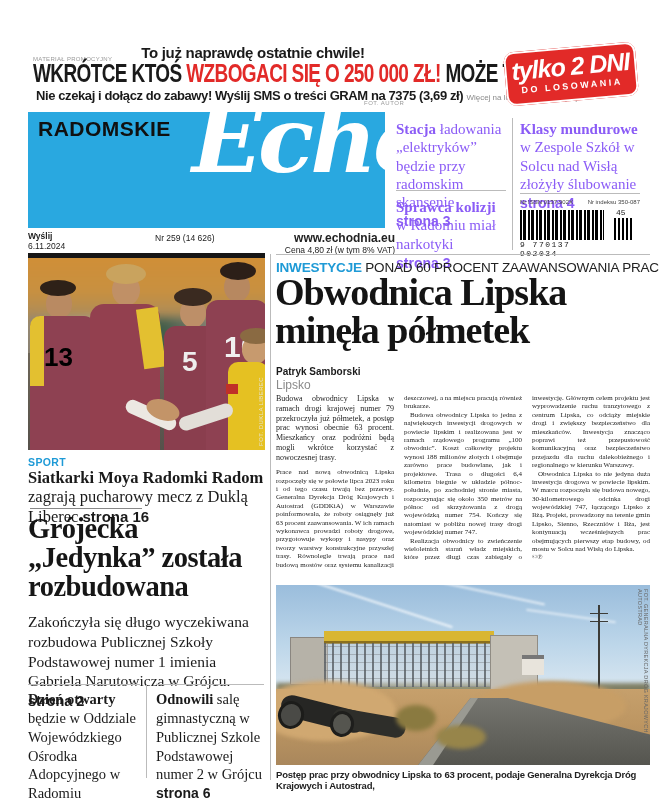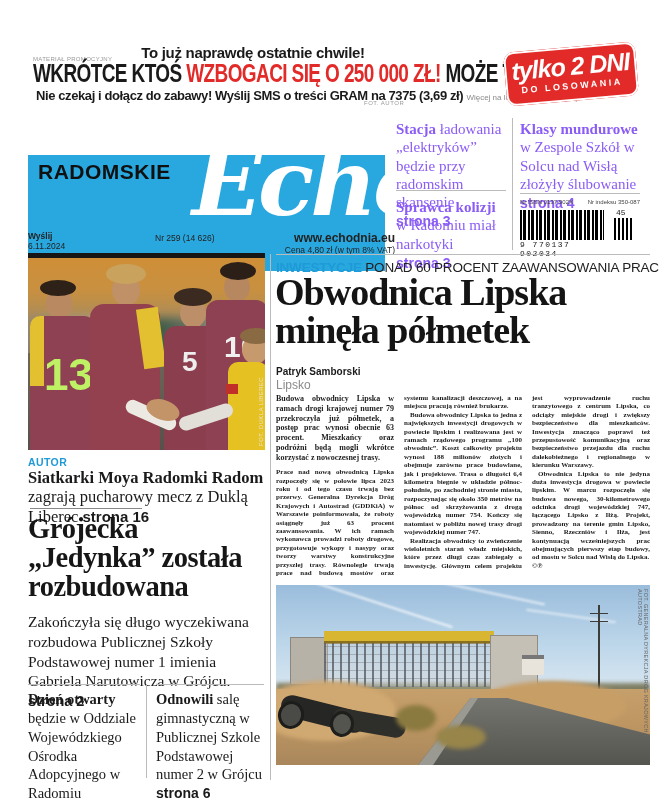--- a/index.html
+++ b/index.html
@@ -15,21 +15,21 @@
   .ad-red{color:#e22a28;}
   .ad-line3{left:36px;top:88px;font-size:13px;font-weight:bold;white-space:nowrap;letter-spacing:-.4px;}
   .ad-line3 .more{font-size:8px;font-weight:normal;color:#8a8a8a;letter-spacing:0;}
   .ad-badge{left:505px;top:47px;width:132px;height:54px;background:#e22a28;border-radius:10px;
             transform:rotate(-5deg);color:#fff;text-align:center;box-shadow:0 0 0 2px #fff inset;}
   .ad-badge .b1{font-size:25px;font-weight:bold;font-style:italic;margin-top:5px;letter-spacing:-1px;}
   .ad-badge .b2{font-size:9px;font-weight:bold;letter-spacing:2.5px;margin-top:0px;}
   .fot-autor{left:364px;top:100px;font-size:6px;color:#9a9a9a;letter-spacing:.5px;}
 
   
-  .mast{left:28px;top:112px;width:357px;height:116px;background:#29a8e0;overflow:hidden;margin-top:43px;}
+  .mast{left:28px;top:112px;width:357px;height:116px;background:#29a8e0;overflow:hidden;}
   .mast .edition{position:absolute;left:10px;top:5px;font-size:21px;font-weight:600;color:#101010;letter-spacing:.5px;}
   .mast .logo{position:absolute;left:164px;top:-26px;font-size:92px;color:#fff;
               font-family:"DejaVu Serif",serif;font-style:italic;font-weight:bold;letter-spacing:-4px;}
   .mast .logo-sub{position:absolute;right:0;bottom:0;width:92px;height:33px;background:#595959;color:#fff;
                   font-family:"Liberation Serif",serif;font-size:26px;text-align:center;line-height:33px;letter-spacing:1px;}
 
   
   .teaser{font-family:"Liberation Serif",serif;font-size:15px;line-height:1.22;color:#8b5cf6;}
   .teaser b{font-weight:bold;}
   .teaser .page-ref{font-family:"Liberation Sans",sans-serif;font-weight:bold;font-size:14px;display:block;margin-top:2px;}
@@ -82,22 +82,22 @@
   .main-topdiv{left:276px;top:254px;width:374px;}
   .kicker{left:276px;top:260px;width:380px;font-size:13.5px;white-space:nowrap;letter-spacing:-.2px;}
   .kicker .k1{color:#1e9ad6;font-weight:bold;}
   .kicker .k2{color:#222;}
   .main-headline{left:275px;top:274px;width:385px;font-family:"Liberation Serif",serif;font-weight:bold;
                  font-size:38px;line-height:.99;letter-spacing:-1px;color:#141414;}
   .byline{left:276px;top:366px;font-size:10px;font-weight:bold;}
   .dateline{left:276px;top:378px;font-size:12px;color:#8a8a8a;}
   .cols{left:276px;top:394px;width:374px;height:188px;column-count:3;column-gap:10px;overflow:hidden;
         font-family:"Liberation Serif",serif;font-size:7px;line-height:1.2;text-align:justify;color:#1c1c1c;}
-  .cols p{margin:0 0 0 0;text-indent:6px;font-weight:bold;}
-  .cols p.lead{font-size:8px;font-weight:bold;text-indent:0;margin-bottom:6px;line-height:1.22;}
+  .cols p{margin:0 0 0 0;text-indent:6px;}
+  .cols p.lead{font-size:8px;font-weight:normal;text-indent:0;margin-bottom:6px;line-height:1.22;}
   .cols p.first{text-indent:0;}
   .endmark{text-indent:0 !important;}
 
   
   .cphoto{left:276px;top:585px;width:374px;height:180px;overflow:hidden;background:#bcd2e4;}
   .ccredit{position:absolute;right:1px;top:4px;writing-mode:vertical-rl;
            font-size:5.5px;color:#666;letter-spacing:.3px;}
   .caption{left:276px;top:769px;width:380px;font-size:9.5px;font-weight:bold;color:#222;letter-spacing:-.2px;}
 
   
@@ -168,21 +168,21 @@
     <div class="sh" style="left:-10px;top:-10px;right:-10px;height:110px;filter:blur(4px);
          background:linear-gradient(180deg,#d28f35 0%,#c89040 40%,#9c8a6a 75%,#7c7468 100%);"></div>
     <div class="sh" style="left:0;top:60px;width:100%;height:40px;filter:blur(5px);
          background:linear-gradient(90deg,#8c8478,#b0a896 30%,#3c5a46 55%,#8c8478 80%);"></div>
     <div class="sh" style="left:0;top:95px;width:100%;height:100px;background:linear-gradient(180deg,#6e6658,#55504a);"></div>
 
     <div class="sh" style="left:18px;top:30px;width:26px;height:30px;border-radius:50% 50% 45% 45%;background:#b98a62;"></div>
     <div class="sh" style="left:12px;top:22px;width:36px;height:16px;border-radius:50%;background:#2e2118;"></div>
     <div class="sh" style="left:2px;top:58px;width:66px;height:134px;border-radius:12px 12px 0 0;background:#8e4152;"></div>
     <div class="sh" style="left:2px;top:58px;width:14px;height:70px;background:#e3c030;border-radius:10px 0 0 0;"></div>
-    <div class="sh" style="left:16px;top:92px;width:40px;height:44px;color:#bef264;font-size:44px;font-weight:bold;">13</div>
+    <div class="sh" style="left:16px;top:84px;width:40px;height:44px;color:#000000;font-size:26px;font-weight:bold;">13</div>
 
     <div class="sh" style="left:84px;top:16px;width:28px;height:32px;border-radius:50%;background:#c09066;"></div>
     <div class="sh" style="left:78px;top:6px;width:40px;height:20px;border-radius:50%;background:#c9a35e;"></div>
     <div class="sh" style="left:62px;top:46px;width:70px;height:146px;border-radius:14px 14px 0 0;background:#93404f;"></div>
     <div class="sh" style="left:112px;top:50px;width:22px;height:60px;background:#e3c030;transform:rotate(-8deg);"></div>
 
     <div class="sh" style="left:152px;top:40px;width:26px;height:30px;border-radius:50%;background:#bd8f68;"></div>
     <div class="sh" style="left:146px;top:30px;width:38px;height:18px;border-radius:50%;background:#3a2a20;"></div>
     <div class="sh" style="left:136px;top:68px;width:58px;height:124px;border-radius:12px 12px 0 0;background:#8a3e4e;"></div>
     <div class="sh" style="left:154px;top:88px;width:24px;height:36px;color:#eee;font-size:28px;font-weight:bold;">5</div>
@@ -196,21 +196,21 @@
     <div class="sh" style="left:212px;top:70px;width:32px;height:16px;border-radius:50%;background:#8a6a42;"></div>
     <div class="sh" style="left:200px;top:104px;width:40px;height:88px;border-radius:10px 10px 0 0;background:#e5c122;"></div>
     <div class="sh" style="left:198px;top:126px;width:12px;height:10px;background:#c03028;"></div>
 
     <div class="sh" style="left:96px;top:150px;width:54px;height:14px;border-radius:7px;background:#ece8e2;transform:rotate(24deg);"></div>
     <div class="sh" style="left:150px;top:152px;width:56px;height:14px;border-radius:7px;background:#e2ded8;transform:rotate(-18deg);"></div>
     <div class="sh" style="left:118px;top:142px;width:34px;height:20px;border-radius:50%;background:#c39468;transform:rotate(18deg);"></div>
     <div class="vcredit">FOT. DUKLA LIBEREC</div>
   </div>
 
-  <div class="abs sport-label">AUTOR</div>
+  <div class="abs sport-label">SPORT</div>
   <div class="abs sport-teaser">
     <b>Siatkarki Moya Radomki Radom</b><span> zagrają pucharowy mecz z Duklą Liberec </span><span class="page-ref">strona 16</span>
   </div>
 
   <div class="abs sport-div"></div>
   <div class="abs left-headline">Grójecka „Jedynka” została rozbudowana</div>
   <div class="abs left-par">
     <span>Zakończyła się długo wyczekiwana rozbudowa Publicznej Szkoły Podstawowej numer 1 imienia Gabriela Narutowicza w Grójcu. </span><span class="page-ref">strona 2</span>
   </div>
 
@@ -280,14 +280,15 @@
 
     <div class="sh" style="left:4px;top:118px;width:86px;height:22px;border-radius:11px;background:#262624;transform:rotate(14deg);"></div>
     <div class="sh" style="left:2px;top:116px;width:20px;height:22px;border-radius:50%;background:#4a4a46;border:3px solid #1c1c1a;transform:rotate(14deg);"></div>
     <div class="sh" style="left:56px;top:128px;width:74px;height:20px;border-radius:10px;background:#2e2e2a;transform:rotate(10deg);"></div>
     <div class="sh" style="left:54px;top:126px;width:18px;height:20px;border-radius:50%;background:#55554f;border:3px solid #1e1e1c;transform:rotate(10deg);"></div>
 
     <div class="sh" style="left:120px;top:120px;width:40px;height:26px;border-radius:50%;background:#8a7a40;filter:blur(2px);"></div>
     <div class="sh" style="left:160px;top:140px;width:50px;height:24px;border-radius:50%;background:#97854a;filter:blur(2px);"></div>
     <div class="ccredit">FOT. GENERALNA DYREKCJA DRÓG KRAJOWYCH I AUTOSTRAD</div>
   </div>
+  <div class="abs caption">Postęp prac przy obwodnicy Lipska to 63 procent, podaje Generalna Dyrekcja Dróg Krajowych i Autostrad,</div>
 
 </div>
 
 </body></html>

